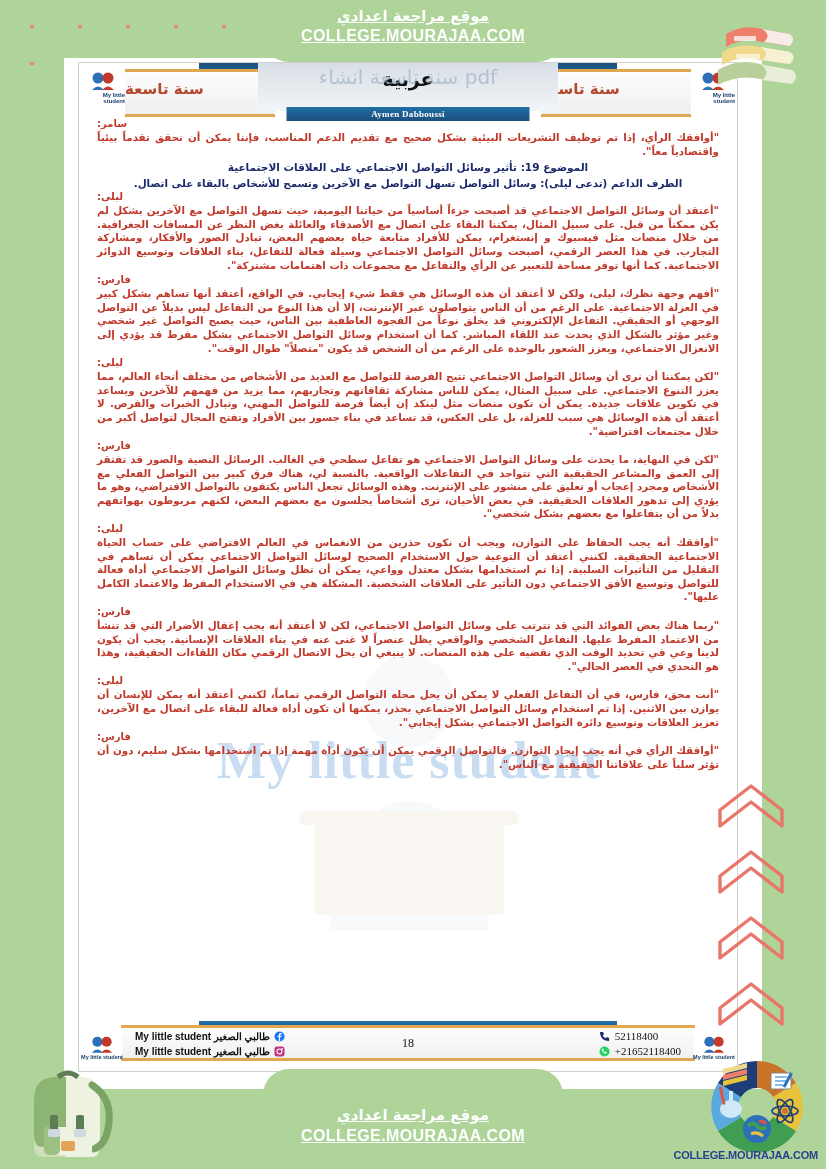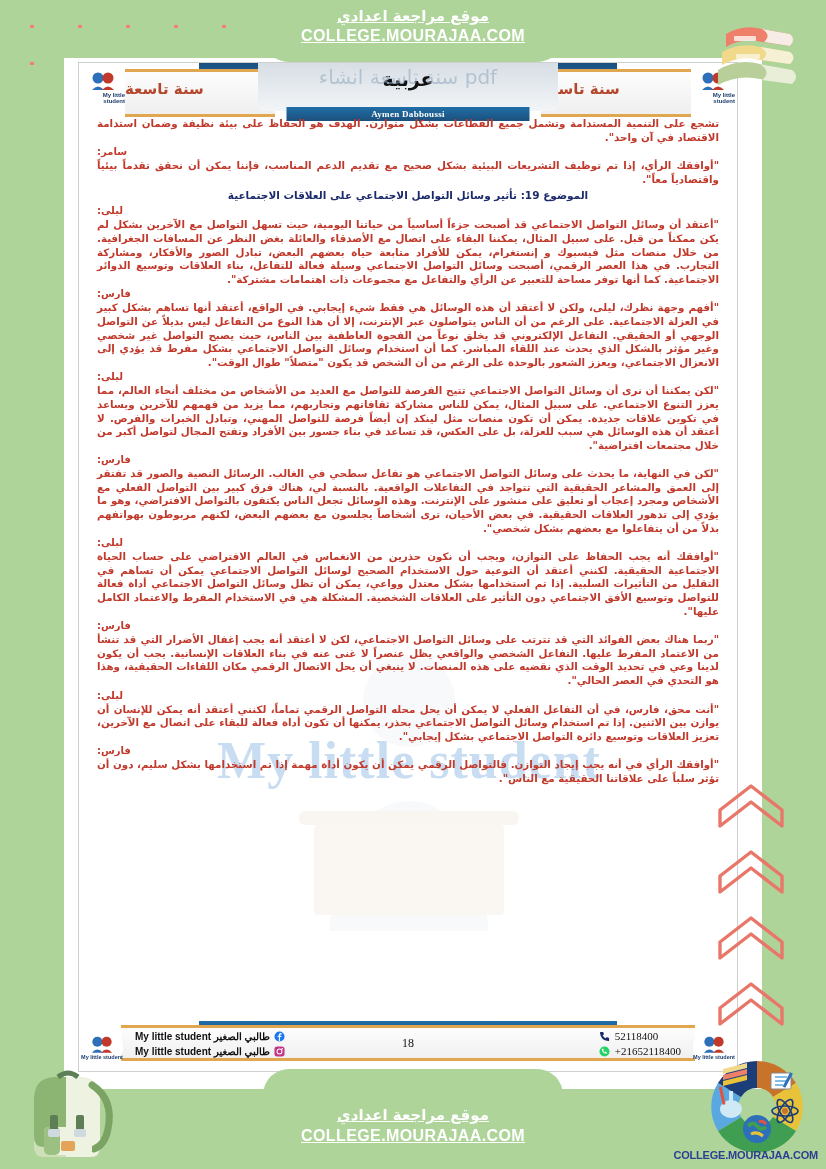--- a/index.html
+++ b/index.html
@@ -387,24 +387,24 @@
     <div class="watermark">My little student</div>
     <svg class="wm-ghost" viewBox="0 0 300 320">
       <g fill="#dfe6ea">
         <circle cx="150" cy="70" r="46"></circle>
         <path d="M70 300 q15 -130 80 -130 q65 0 80 130 z"></path>
         <rect x="40" y="180" width="220" height="14" rx="6" fill="#e7d9c8"></rect>
         <rect x="55" y="194" width="190" height="90" rx="4" fill="#ead9c6"></rect>
       </g>
     </svg>
     <div id="content-slot">
-        <div class="p">تشجع على التنمية المستدامة وتشمل جميع القطاعات بشكل متوازن. الهدف هو الحفاظ على بيئة نظيفة وضمان استدامة الاقتصاد في آن واحد".</div>
         <div class="speaker">سامر:</div>
         <div class="p">"أوافقك الرأي، إذا تم توظيف التشريعات البيئية بشكل صحيح مع تقديم الدعم المناسب، فإننا يمكن أن نحقق تقدماً بيئياً واقتصادياً معاً".</div>
         <div class="topic-line">الموضوع 19: تأثير وسائل التواصل الاجتماعي على العلاقات الاجتماعية</div>
+        <div class="stance">الطرف الداعم (تدعى ليلى): وسائل التواصل تسهل التواصل مع الآخرين وتسمح للأشخاص بالبقاء على اتصال.</div>
         <div class="speaker">ليلى:</div>
         <div class="p">"أعتقد أن وسائل التواصل الاجتماعي قد أصبحت جزءاً أساسياً من حياتنا اليومية، حيث تسهل التواصل مع الآخرين بشكل لم يكن ممكناً من قبل. على سبيل المثال، يمكننا البقاء على اتصال مع الأصدقاء والعائلة بغض النظر عن المسافات الجغرافية. من خلال منصات مثل فيسبوك و إنستغرام، يمكن للأفراد متابعة حياة بعضهم البعض، تبادل الصور والأفكار، ومشاركة التجارب. في هذا العصر الرقمي، أصبحت وسائل التواصل الاجتماعي وسيلة فعالة للتفاعل، بناء العلاقات وتوسيع الدوائر الاجتماعية. كما أنها توفر مساحة للتعبير عن الرأي والتفاعل مع مجموعات ذات اهتمامات مشتركة".</div>
         <div class="speaker">فارس:</div>
         <div class="p">"أفهم وجهة نظرك، ليلى، ولكن لا أعتقد أن هذه الوسائل هي فقط شيء إيجابي. في الواقع، أعتقد أنها تساهم بشكل كبير في العزلة الاجتماعية. على الرغم من أن الناس يتواصلون عبر الإنترنت، إلا أن هذا النوع من التفاعل ليس بديلاً عن التواصل الوجهي أو الحقيقي. التفاعل الإلكتروني قد يخلق نوعاً من الفجوة العاطفية بين الناس، حيث يصبح التواصل غير شخصي وغير مؤثر بالشكل الذي يحدث عند اللقاء المباشر. كما أن استخدام وسائل التواصل الاجتماعي بشكل مفرط قد يؤدي إلى الانعزال الاجتماعي، ويعزز الشعور بالوحدة على الرغم من أن الشخص قد يكون "متصلاً" طوال الوقت".</div>
         <div class="speaker">ليلى:</div>
         <div class="p">"لكن يمكننا أن نرى أن وسائل التواصل الاجتماعي تتيح الفرصة للتواصل مع العديد من الأشخاص من مختلف أنحاء العالم، مما يعزز التنوع الاجتماعي. على سبيل المثال، يمكن للناس مشاركة ثقافاتهم وتجاربهم، مما يزيد من فهمهم للآخرين ويساعد في تكوين علاقات جديدة. يمكن أن تكون منصات مثل لينكد إن أيضاً فرصة للتواصل المهني، وتبادل الخبرات والفرص. لا أعتقد أن هذه الوسائل هي سبب للعزلة، بل على العكس، قد تساعد في بناء جسور بين الأفراد وتفتح المجال لتواصل أكبر من خلال مجتمعات افتراضية".</div>
         <div class="speaker">فارس:</div>
         <div class="p">"لكن في النهاية، ما يحدث على وسائل التواصل الاجتماعي هو تفاعل سطحي في الغالب. الرسائل النصية والصور قد تفتقر إلى العمق والمشاعر الحقيقية التي تتواجد في التفاعلات الواقعية. بالنسبة لي، هناك فرق كبير بين التواصل الفعلي مع الأشخاص ومجرد إعجاب أو تعليق على منشور على الإنترنت. وهذه الوسائل تجعل الناس يكتفون بالتواصل الافتراضي، وهو ما يؤدي إلى تدهور العلاقات الحقيقية. في بعض الأحيان، ترى أشخاصاً يجلسون مع بعضهم البعض، لكنهم مربوطون بهواتفهم بدلاً من أن يتفاعلوا مع بعضهم بشكل شخصي".</div>
         <div class="speaker">ليلى:</div>
         <div class="p">"أوافقك أنه يجب الحفاظ على التوازن، ويجب أن نكون حذرين من الانغماس في العالم الافتراضي على حساب الحياة الاجتماعية الحقيقية. لكنني أعتقد أن التوعية حول الاستخدام الصحيح لوسائل التواصل الاجتماعي يمكن أن تساهم في التقليل من التأثيرات السلبية. إذا تم استخدامها بشكل معتدل وواعي، يمكن أن تظل وسائل التواصل الاجتماعي أداة فعالة للتواصل وتوسيع الأفق الاجتماعي دون التأثير على العلاقات الشخصية. المشكلة هي في الاستخدام المفرط والاعتماد الكامل عليها".</div>

